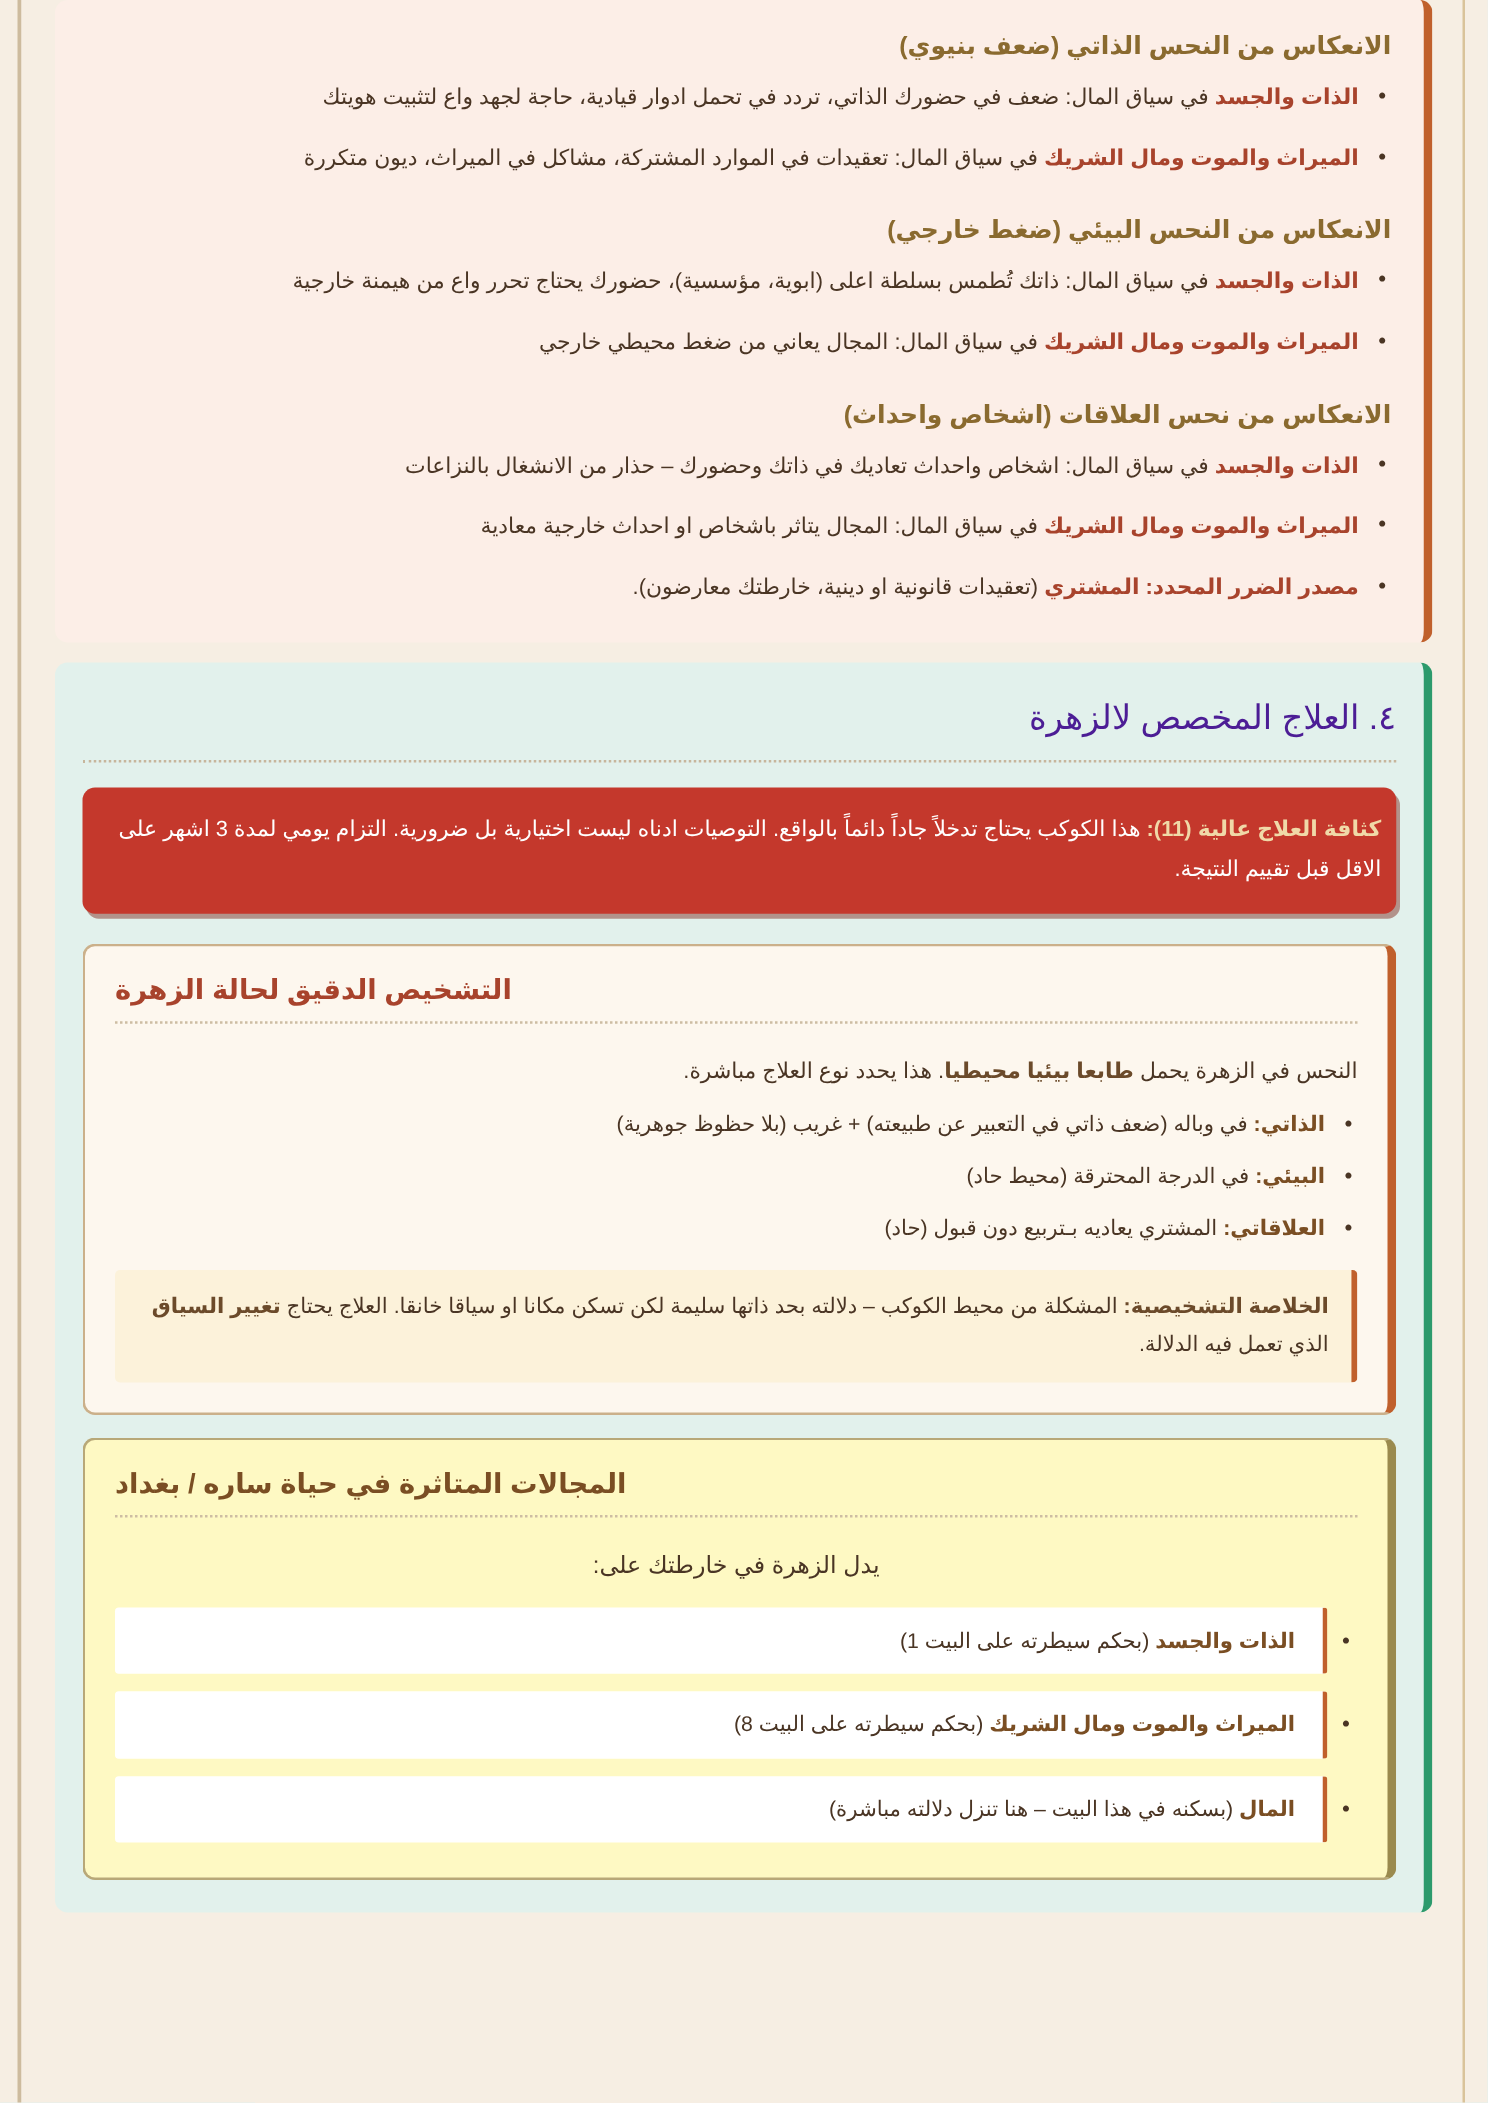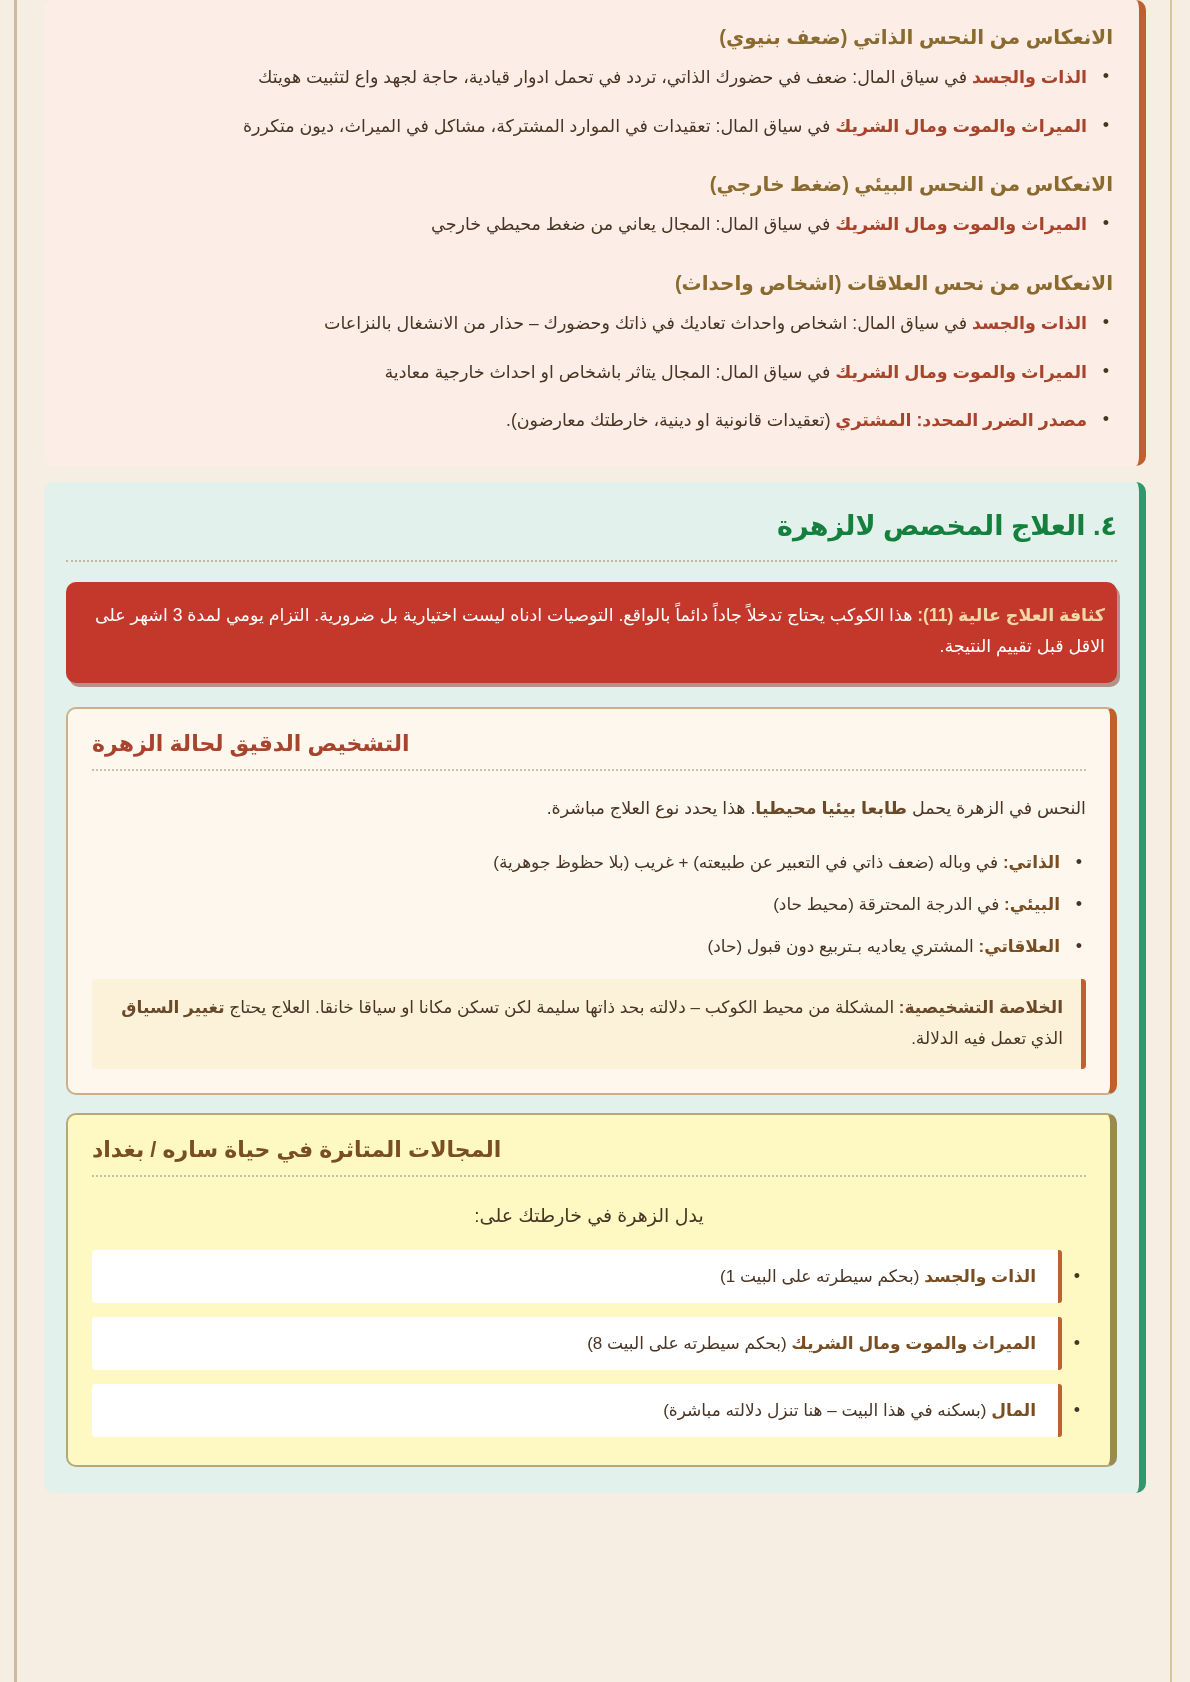--- a/index.html
+++ b/index.html
@@ -53,23 +53,23 @@
     color:#8a6a2f;
     font-size:20px;
     font-weight:bold;
     text-align:right;
     margin:28px 0 10px 0;
     line-height:1.5;
   }
   .sub-head.first{ margin-top:16px; }
 
   .section-title{
-    color:#15803d;
+    color:#4c1d95;
     font-size:27px;
-    font-weight:bold;
+    font-weight:normal;
     text-align:right;
     margin:4px 0 14px 0;
     line-height:1.4;
   }
   .dotted-rule{
     border:0;
     border-top:2px dotted #c7b69c;
     margin:0 0 20px 0;
     height:0;
   }
@@ -146,21 +146,21 @@
     border:0;
     border-top:2px dotted #cdbda3;
     margin:0 0 22px 0;
     height:0;
   }
   .body-p{
     font-size:17.5px;
     color:#4a3524;
     text-align:right;
     line-height:1.8;
-    margin:0 0 24px 0;
+    margin:0 0 12px 0;
   }
   .bold-brown{ color:#6b4a2a; font-weight:bold; }
 
   ul.blist.tight li{ margin-bottom:12px; font-size:17px; }
 
   
   .summary{
     background:#fcf2da;
     border-right:5px solid #c0602c;
     border-radius:4px;
@@ -223,20 +223,23 @@
         <span class="lbl-red">الذات والجسد</span><span> في سياق المال: ضعف في حضورك الذاتي، تردد في تحمل ادوار قيادية، حاجة لجهد واع لتثبيت هويتك</span>
       </li>
       <li>
         <span class="lbl-red">الميراث والموت ومال الشريك</span><span> في سياق المال: تعقيدات في الموارد المشتركة، مشاكل في الميراث، ديون متكررة</span>
       </li>
     </ul>
 
     <h3 class="sub-head">الانعكاس من النحس البيئي (ضغط خارجي)</h3>
     <ul class="blist">
       <li>
+        <span class="lbl-red">الذات والجسد</span><span> في سياق المال: ذاتك تُطمس بسلطة اعلى (ابوية، مؤسسية)، حضورك يحتاج تحرر واع من هيمنة خارجية</span>
+      </li>
+      <li>
         <span class="lbl-red">الميراث والموت ومال الشريك</span><span> في سياق المال: المجال يعاني من ضغط محيطي خارجي</span>
       </li>
     </ul>
 
     <h3 class="sub-head">الانعكاس من نحس العلاقات (اشخاص واحداث)</h3>
     <ul class="blist">
       <li>
         <span class="lbl-red">الذات والجسد</span><span> في سياق المال: اشخاص واحداث تعاديك في ذاتك وحضورك – حذار من الانشغال بالنزاعات</span>
       </li>
       <li>

